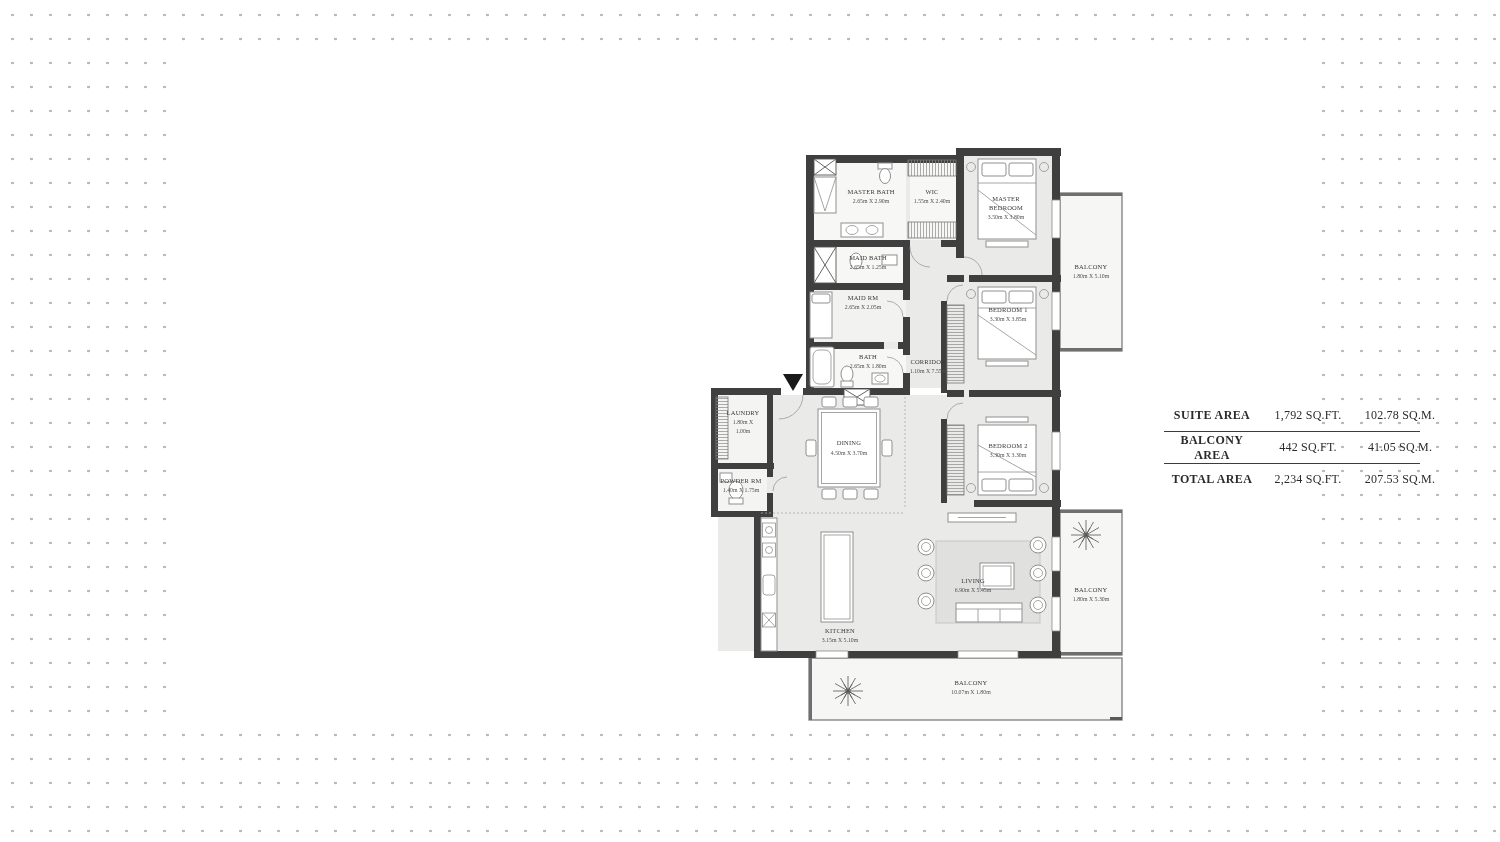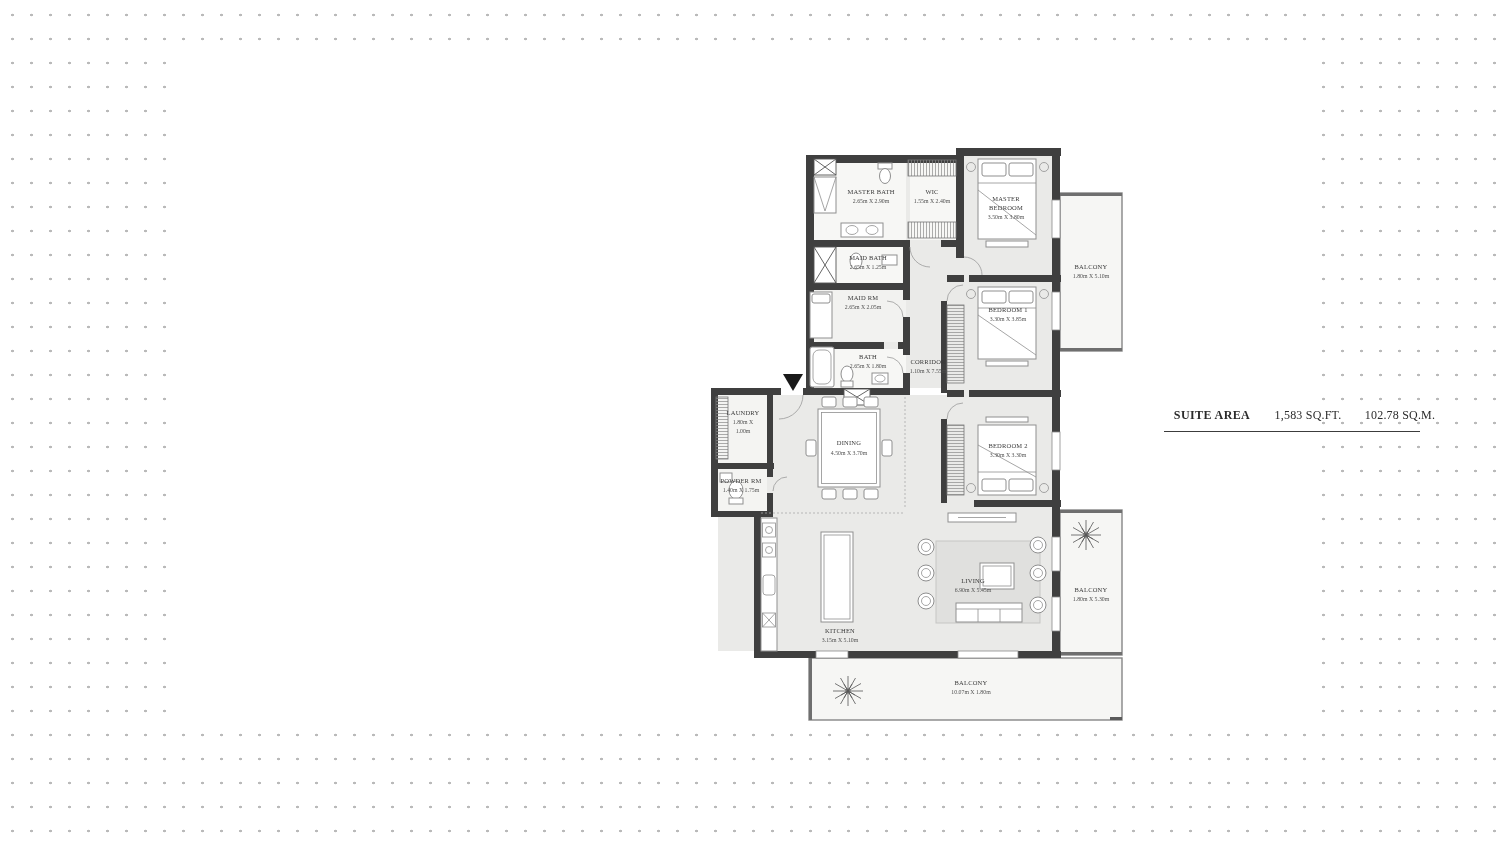--- a/index.html
+++ b/index.html
@@ -285,18 +285,28 @@
       <text class="rn" x="385" y="447">BALCONY</text>
       <text class="rd" x="385" y="456">1.80m X 5.30m</text>
       <text class="rn" x="265" y="540">BALCONY</text>
       <text class="rd" x="265" y="549">10.07m X 1.80m</text>
     </g>
   </svg>
 
   <div class="area-table">
     <div class="at-row divided">
       <span class="at-label">SUITE AREA</span>
-      <span>1,583 SQ.FT.</span>
+      <span>1,792 SQ.FT.</span>
       <span>102.78 SQ.M.</span>
     </div>
+    <div class="at-row divided">
+      <span class="at-label">BALCONY AREA</span>
+      <span>442 SQ.FT.</span>
+      <span>41.05 SQ.M.</span>
+    </div>
+    <div class="at-row">
+      <span class="at-label">TOTAL AREA</span>
+      <span>2,234 SQ.FT.</span>
+      <span>207.53 SQ.M.</span>
+    </div>
   </div>
 
 </div>
 
 </body></html>

